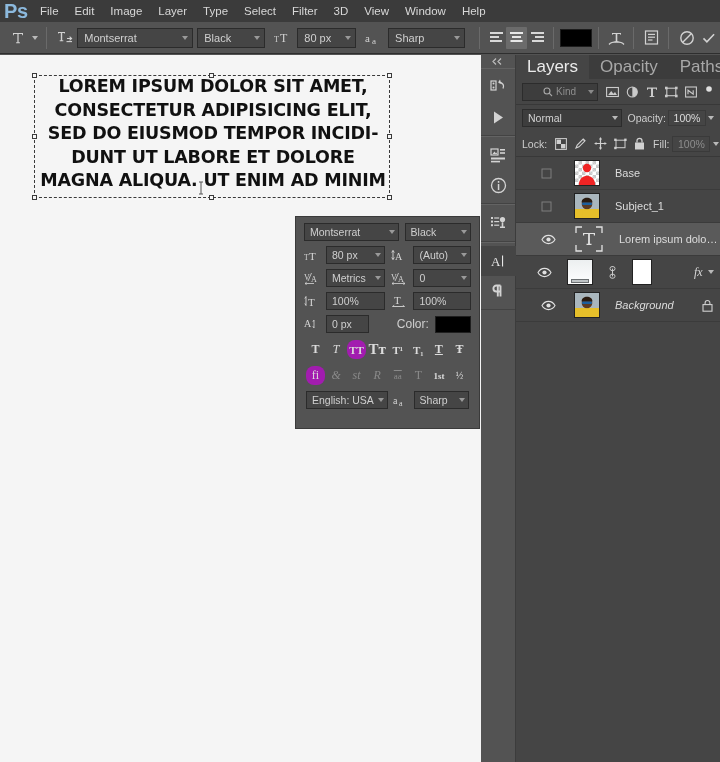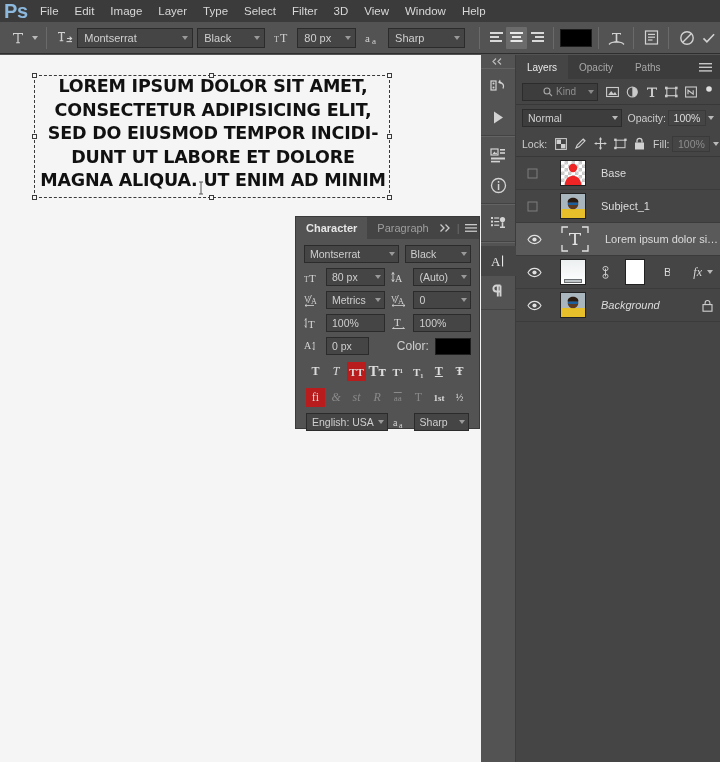--- a/index.html
+++ b/index.html
@@ -113,21 +113,21 @@
   .cp-w-font { width:97px; }
   .cp-w-style { width:68px; }
   .cp-w-half { width:62px; }
   .cp-w-half2 { width:60px; }
   .cp-color-sw { width:56px; height:17px; background:#000; border:1px solid #1f1f1f; }
   .cp-style-row { display:flex; align-items:center; justify-content:space-between; margin:7px 2px 4px 2px; }
   .cp-style-btn {
     width:19px;height:19px; display:flex;align-items:center;justify-content:center;
     font-family:"Liberation Serif", serif; color:#dcdcdc; font-size:12px;
   }
-  .cp-style-btn.active { background:#b91c1c; }
+  .cp-style-btn.active { background:#a21caf;border-radius:8px; }
   .cp-style-btn.dim { color:#8a8a8a; }
   .cp-bottom { display:flex; align-items:center; gap:5px; margin-top:6px; padding:0 2px; }
 
   
   .dockstrip {
     position:absolute; left:481px; top:55px; width:35px; height:707px;
     background:#535353; border-right:1px solid #3c3c3c;
   }
   .dock-collapse {
     height:13px; display:flex; align-items:center; justify-content:center;
@@ -139,21 +139,21 @@
     color:#d3d3d3;
   }
   .dock-btn.active { background:#454545; }
 
   
   .layerspanel {
     position:absolute; left:516px; top:55px; width:204px; height:707px;
     background:#454545;
   }
   .lp-tabs { display:flex; height:24px; background:#3c3c3c; align-items:stretch; }
-  .lp-tab { padding:0 11px; display:flex;align-items:center; font-size:10px; color:#a8a8a8; }
+  .lp-tab { padding:0 11px; display:flex;align-items:center; font-size:17px; color:#a8a8a8; }
   .lp-tab.active { background:#454545; color:#eaeaea; }
   .lp-burger { margin-left:auto; display:flex;align-items:center; padding-right:8px; color:#c8c8c8; }
   .lp-filter {
     height:26px; display:flex; align-items:center; gap:6px; padding:0 6px;
     border-bottom:1px solid #383838;
   }
   .lp-kind {
     width:78px; height:18px; background:#3d3d3d; border:1px solid #2c2c2c;
     display:flex;align-items:center; justify-content:space-between; padding:0 3px 0 20px;
     color:#8e8e8e; font-size:10px; gap:3px;
@@ -177,21 +177,21 @@
     border-bottom:1px solid #383838;
   }
   .lp-lockicons { display:flex; align-items:center; gap:7px; color:#d0d0d0; }
   .lp-fill { margin-left:auto; display:flex; align-items:center; gap:3px; }
   .lp-fillval {
     width:38px; height:16px; background:#454545; border:1px solid #3a3a3a; color:#8d8d8d;
     display:flex;align-items:center;justify-content:center; font-size:10.5px;
   }
   .layer-row {
     height:33px; display:flex; align-items:center;
-    border-bottom:1px solid #3b3b3b; padding-left:7px; gap:15px;
+    border-bottom:1px solid #3b3b3b; padding-left:21px; gap:15px;
   }
   .layer-row.selected { background:#5a5a5a; }
   .eye-cell { width:22px; display:flex; align-items:center; justify-content:center; }
   .thumb { width:26px; height:26px; border:1px solid #222; flex:none; }
   .thumb-checker {
     background-image:
       linear-gradient(45deg,#c8c8c8 25%,transparent 25%,transparent 75%,#c8c8c8 75%),
       linear-gradient(45deg,#c8c8c8 25%,#fff 25%,#fff 75%,#c8c8c8 75%);
     background-size:7px 7px; background-position:0 0,3.5px 3.5px;
     position:relative;
@@ -362,41 +362,20 @@
       <span class="handle h-br"></span>
     </div>
     <span class="cursor-glyph">
       <svg width="10" height="14" viewBox="0 0 10 14">
         <path d="M3 1h4M5 1v12M3 13h4" stroke="#555" stroke-width="1" fill="none"></path>
       </svg>
     </span>
   </div>
 
   <div class="charpanel">
-    <div class="cp-tabs">
-      <div class="cp-tab active">Character</div>
-      <div class="cp-tab">Paragraph</div>
-      <div class="cp-tabs-right">
-        <span>
-          <svg width="13" height="10" viewBox="0 0 13 10">
-            <path d="M1.5 1.5L5 5l-3.5 3.5M6.5 1.5L10 5l-3.5 3.5" fill="none" stroke="#c9c9c9" stroke-width="1.3"></path>
-          </svg>
-        </span>
-        <span style="color:#6d6d6d">|</span>
-        <span>
-          <svg width="12" height="10" viewBox="0 0 12 10">
-            <g fill="#c9c9c9">
-                <rect y="1" width="12" height="1.3"></rect>
-                <rect y="4.3" width="12" height="1.3"></rect>
-                <rect y="7.6" width="12" height="1.3"></rect>
-              </g>
-          </svg>
-        </span>
-      </div>
-    </div>
 
     <div class="cp-body">
       <div class="cp-row">
         <div class="cp-field cp-w-font">
           <span>Montserrat</span>
           <span class="caret"></span>
         </div>
         <div class="cp-field cp-w-style">
           <span>Black</span>
           <span class="caret"></span>

